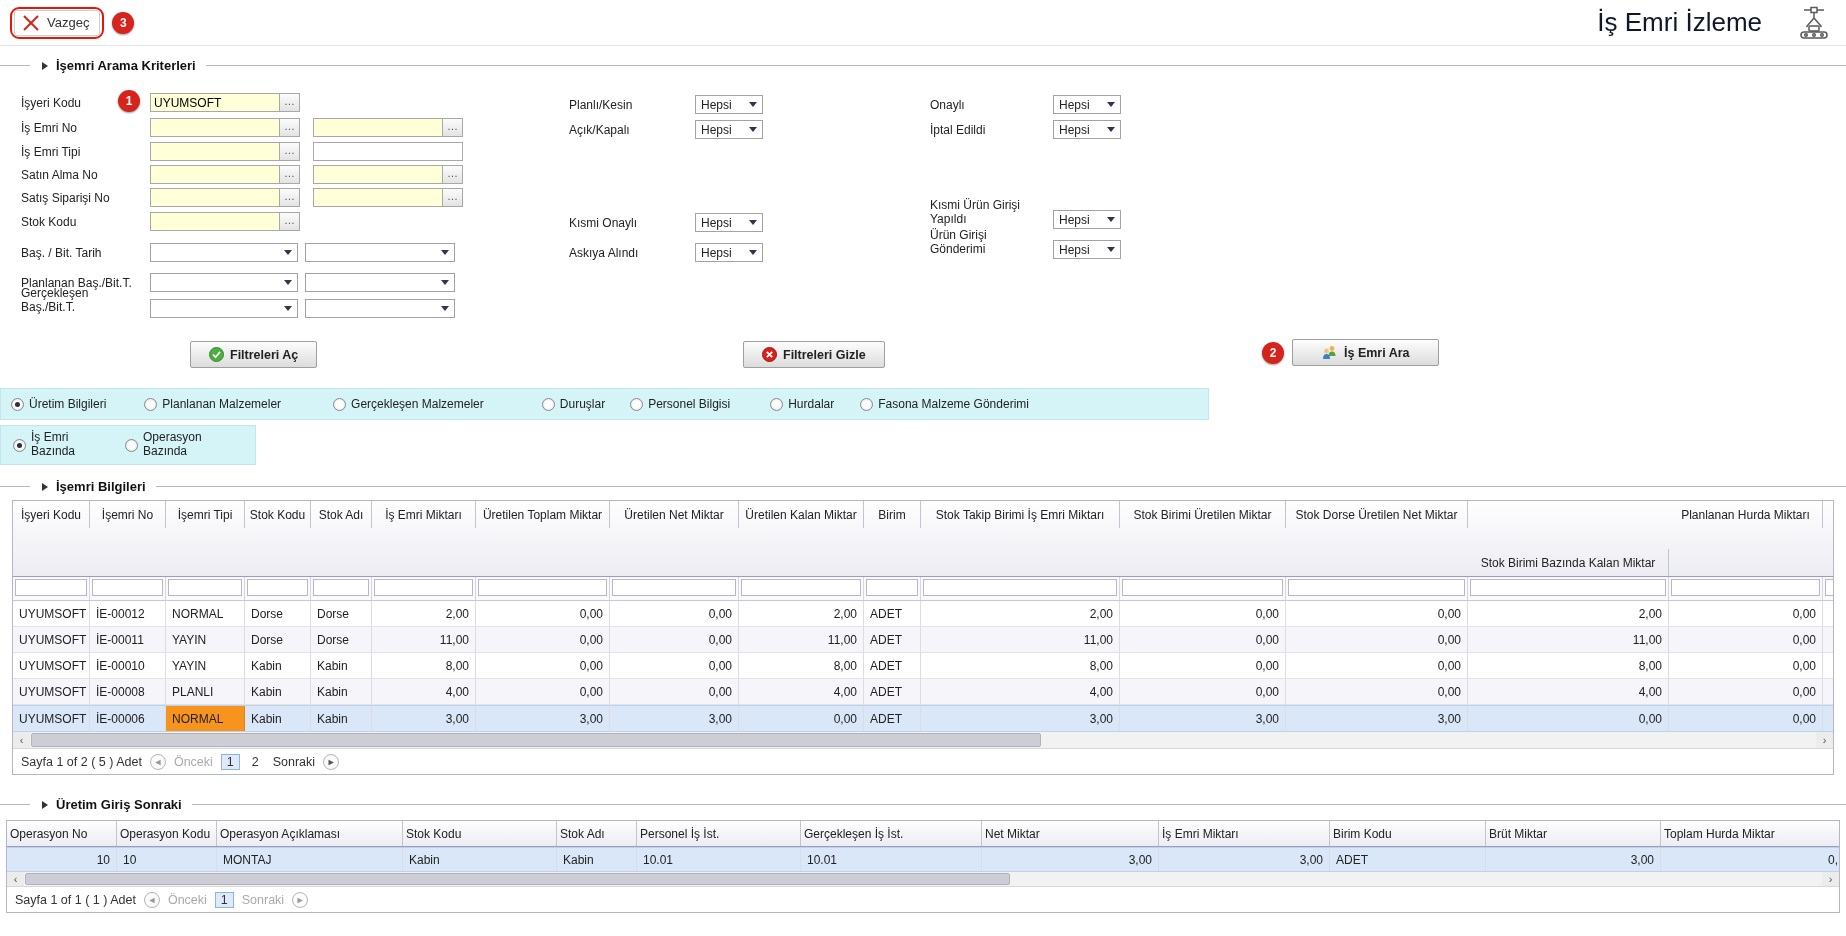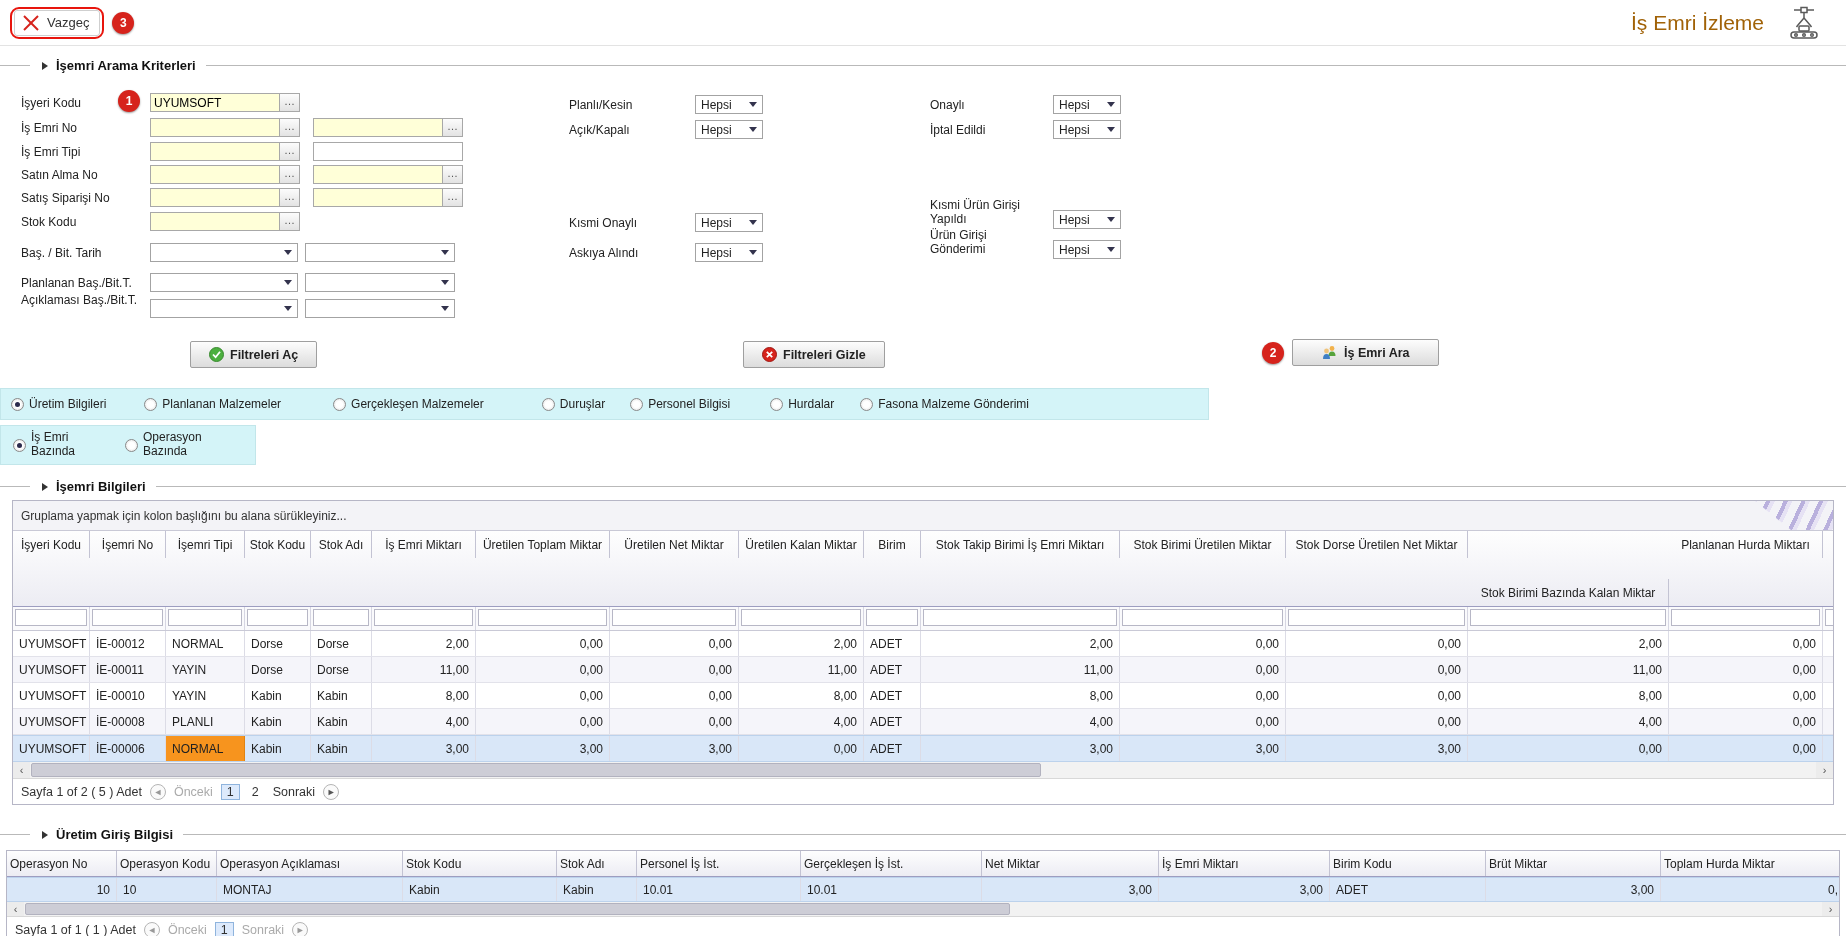--- a/index.html
+++ b/index.html
@@ -1,24 +1,24 @@
 <!DOCTYPE html>
 <html><head>
 <meta charset="utf-8">
 <style>
   * { margin:0; padding:0; box-sizing:border-box; }
   html,body { width:1846px; height:936px; background:#fff; font-family:"Liberation Sans","DejaVu Sans",sans-serif; font-size:12px; color:#222; overflow:hidden; }
 
   
-  .toolbar { height:46px; display:flex; align-items:center; padding:0 24px 0 10px; border-bottom:1px solid #e3e3e3; }
+  .toolbar { height:46px; display:flex; align-items:center; padding:0 14px 0 10px; border-bottom:1px solid #e3e3e3; }
   .annot-outline { border:2px solid #e8150d; border-radius:9px; padding:1px 2px; display:inline-flex; }
   .btn-cancel { display:inline-flex; align-items:center; gap:6px; background:#fff; border:1px solid #cfcfcf; border-radius:3px; padding:3px 10px 3px 6px; font-size:13px; color:#333; cursor:pointer; }
   .badge { width:22px; height:22px; border-radius:50%; background:#d6231c; color:#fff; font-weight:bold; font-size:12px; display:inline-flex; align-items:center; justify-content:center; box-shadow:0 1px 2px rgba(0,0,0,.4); margin-left:8px; }
   .toolbar .spacer { flex:1; }
-  .page-title { font-size:21px; color:#a16207; margin-right:22px; }
+  .page-title { font-size:26px; color:#0f172a; margin-right:34px; }
 
   
   .sec-hdr { display:flex; align-items:center; margin:12px 0 0 0; }
   .sec-hdr .ln-s { width:30px; border-top:1px solid #b9b9b9; }
   .sec-hdr .tri { width:0; height:0; border-top:4px solid transparent; border-bottom:4px solid transparent; border-left:6px solid #333; margin:0 8px 0 12px; }
   .sec-hdr .ttl { font-weight:bold; font-size:13px; color:#111; margin-right:10px; white-space:nowrap; }
   .sec-hdr .ln-l { flex:1; border-top:1px solid #b9b9b9; }
 
   
   .form-wrap { position:relative; height:312px; }
@@ -143,21 +143,21 @@
   <div class="f-row" style="left:21px;top:139px;">
       <span class="f-label">Stok Kodu</span>
     </div>
   <div class="f-row" style="left:21px;top:170px;">
       <span class="f-label">Baş. / Bit. Tarih</span>
     </div>
   <div class="f-row" style="left:21px;top:200px;">
       <span class="f-label">Planlanan Baş./Bit.T.</span>
     </div>
   <div class="f-row" style="left:21px;top:218px;width:120px;">
-      <span class="f-label two-line">Açıklaması Baş./Bit.T.</span>
+      <span class="f-label two-line">Gerçekleşen Baş./Bit.T.</span>
     </div>
 
   <div style="position:absolute;left:118px;top:17px;"><span class="badge" style="margin:0;">1</span></div>
 
   <div class="f-row" style="left:150px;top:20px;">
     <input class="inp yellow" style="width: 130px;" value="UYUMSOFT">
     <span class="dots-btn">…</span>
   </div>
   <div class="f-row" style="left:150px;top:45px;">
     <input class="inp yellow" style="width: 130px;">
@@ -381,24 +381,20 @@
 </div>
 
 <div class="sec-hdr sec2-margin">
   <span class="ln-s"></span>
     <span class="tri"></span>
   <span class="ttl">İşemri Bilgileri</span>
   <span class="ln-l"></span>
 </div>
 
 <div class="grid grid-main">
-  <div class="group-panel">
-    <span>Gruplama yapmak için kolon başlığını bu alana sürükleyiniz...</span>
-    <span class="group-deco"></span>
-  </div>
   <div>
       <div class="gh-row">
         <div class="gh-cell" style="width: 77px;">İşyeri Kodu</div>
         <div class="gh-cell" style="width: 76px;">İşemri No</div>
         <div class="gh-cell" style="width: 79px;">İşemri Tipi</div>
         <div class="gh-cell" style="width: 66px;">Stok Kodu</div>
         <div class="gh-cell" style="width: 61px;">Stok Adı</div>
         <div class="gh-cell" style="width: 104px;">İş Emri Miktarı</div>
         <div class="gh-cell" style="width: 134px;">Üretilen Toplam Miktar</div>
         <div class="gh-cell" style="width: 129px;">Üretilen Net Miktar</div>
@@ -534,21 +530,21 @@
         <span class="pg-num">2</span>
       </span>
     <span>Sonraki</span>
     <span class="pg-circle en">►</span>
   </div>
 </div>
 
 <div class="sec-hdr" style="margin-top:22px;">
   <span class="ln-s"></span>
     <span class="tri"></span>
-  <span class="ttl">Üretim Giriş Bilgisi</span>
+  <span class="ttl">Üretim Giriş Sonraki</span>
   <span class="ln-l"></span>
 </div>
 
 <div class="grid grid-bot">
   <div>
       <div class="gh-row">
         <div class="gh-cell" style="width: 110px;">Operasyon No</div>
         <div class="gh-cell" style="width: 100px;">Operasyon Kodu</div>
         <div class="gh-cell" style="width: 186px;">Operasyon Açıklaması</div>
         <div class="gh-cell" style="width: 154px;">Stok Kodu</div>

